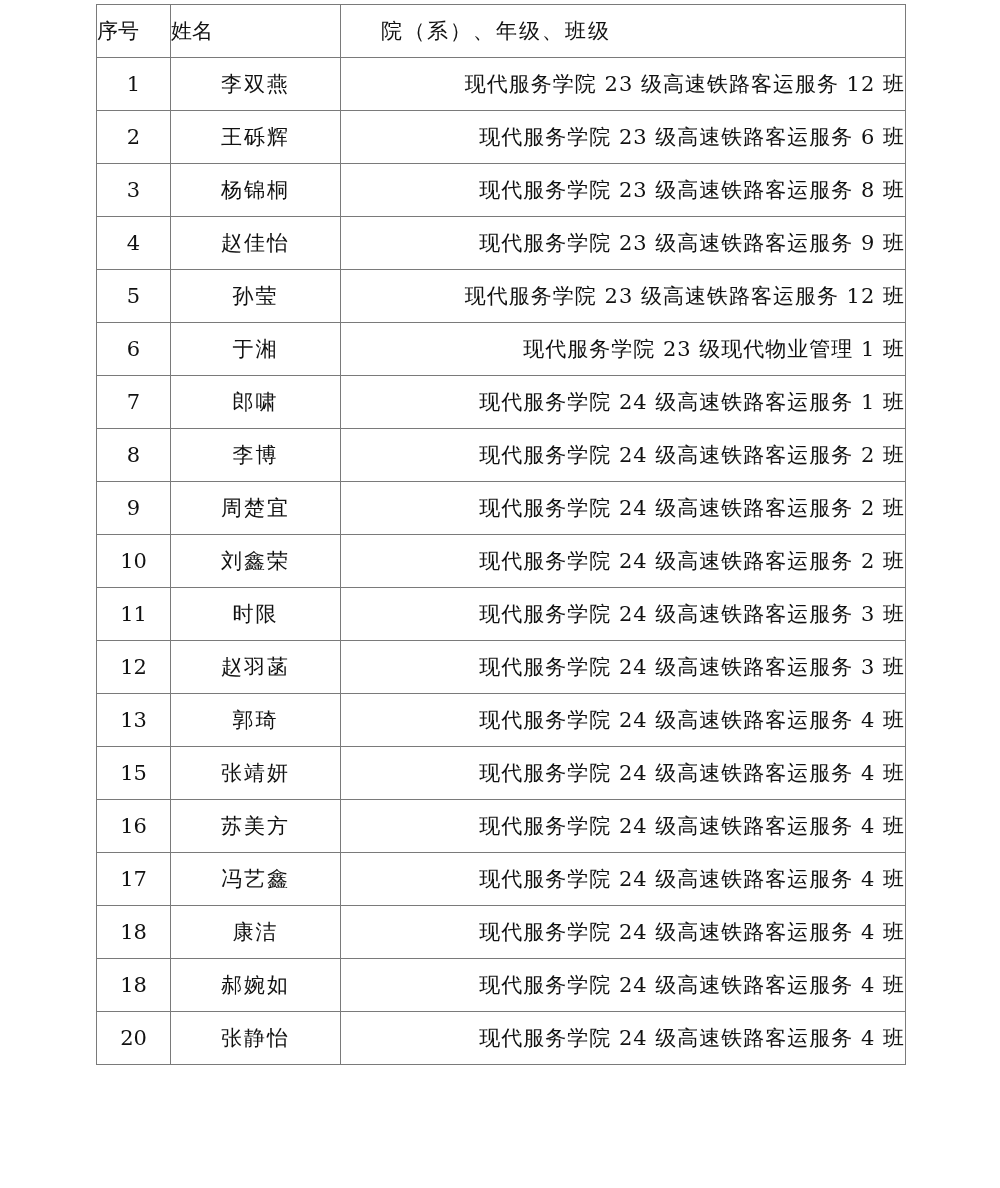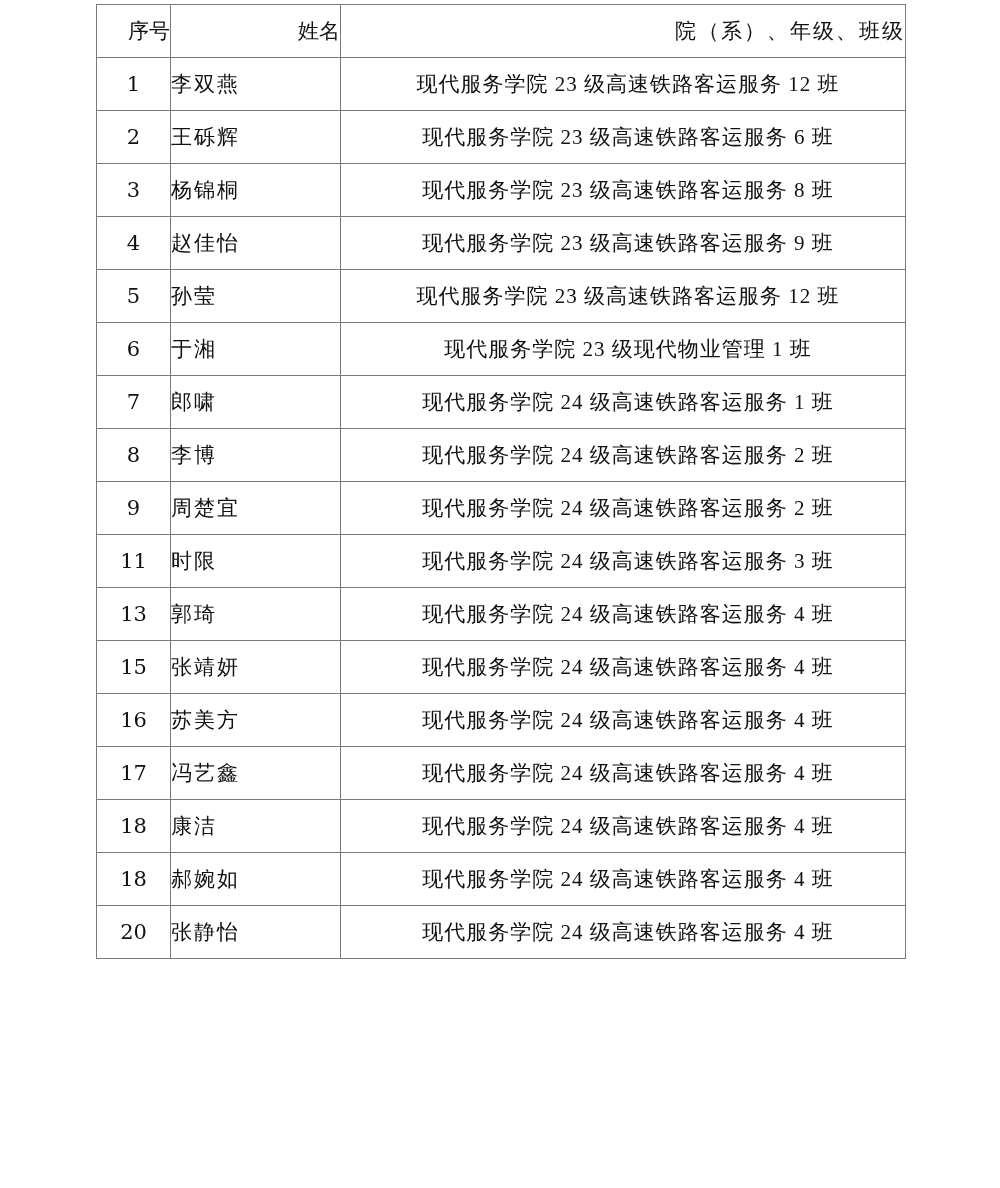--- a/index.html
+++ b/index.html
@@ -3,24 +3,24 @@
 <meta charset="utf-8">
 <style>
   html, body { margin: 0; padding: 0; background: #ffffff; }
   body { width: 1000px; height: 1188px; position: relative; overflow: hidden;
          font-family: "DejaVu Serif", "Liberation Serif", serif; color: #111; }
   table { position: absolute; left: 96px; top: 4px; border-collapse: collapse;
           width: 809px; table-layout: fixed; }
   td, th { border: 1.5px solid #7a7a7a; height: 52px; padding: 0; font-weight: normal;
            font-size: 21px; vertical-align: middle; }
   col.c1 { width: 74px; } col.c2 { width: 170px; } col.c3 { width: 565px; }
-  th { text-align: right; height: 52px; }
+  th { text-align: left; height: 52px; }
   td.no { text-align: center; }
-  td.name { text-align: left; letter-spacing: 2px; }
-  td.cls { text-align: center; padding-left: 10px; letter-spacing: 1px; font-family: Liberation Serif, serif; }
+  td.name { text-align: center; letter-spacing: 2px; }
+  td.cls { text-align: right; padding-left: 10px; letter-spacing: 1px; }
   th.cls { letter-spacing: 2px; padding-left: 40px; }
 </style>
 </head>
 <body>
 
 <table>
   <colgroup>
       <col class="c1">
       <col class="c2">
       <col class="c3">
@@ -72,22 +72,32 @@
         <td class="no">8</td>
         <td class="name">李博</td>
         <td class="cls">现代服务学院 24 级高速铁路客运服务 2 班</td>
       </tr>
       <tr>
         <td class="no">9</td>
         <td class="name">周楚宜</td>
         <td class="cls">现代服务学院 24 级高速铁路客运服务 2 班</td>
       </tr>
       <tr>
+        <td class="no">10</td>
+        <td class="name">刘鑫荣</td>
+        <td class="cls">现代服务学院 24 级高速铁路客运服务 2 班</td>
+      </tr>
+      <tr>
         <td class="no">11</td>
         <td class="name">时限</td>
+        <td class="cls">现代服务学院 24 级高速铁路客运服务 3 班</td>
+      </tr>
+      <tr>
+        <td class="no">12</td>
+        <td class="name">赵羽菡</td>
         <td class="cls">现代服务学院 24 级高速铁路客运服务 3 班</td>
       </tr>
       <tr>
         <td class="no">13</td>
         <td class="name">郭琦</td>
         <td class="cls">现代服务学院 24 级高速铁路客运服务 4 班</td>
       </tr>
       <tr>
         <td class="no">15</td>
         <td class="name">张靖妍</td>

